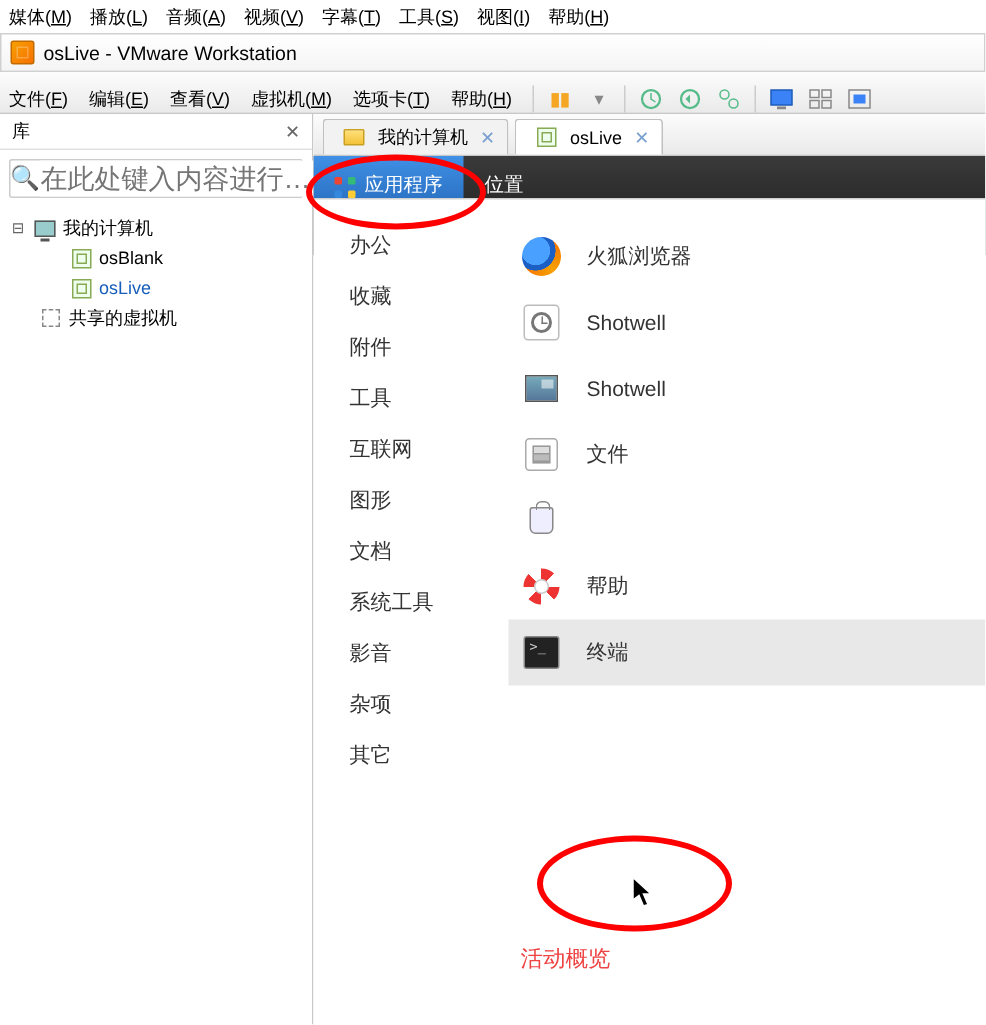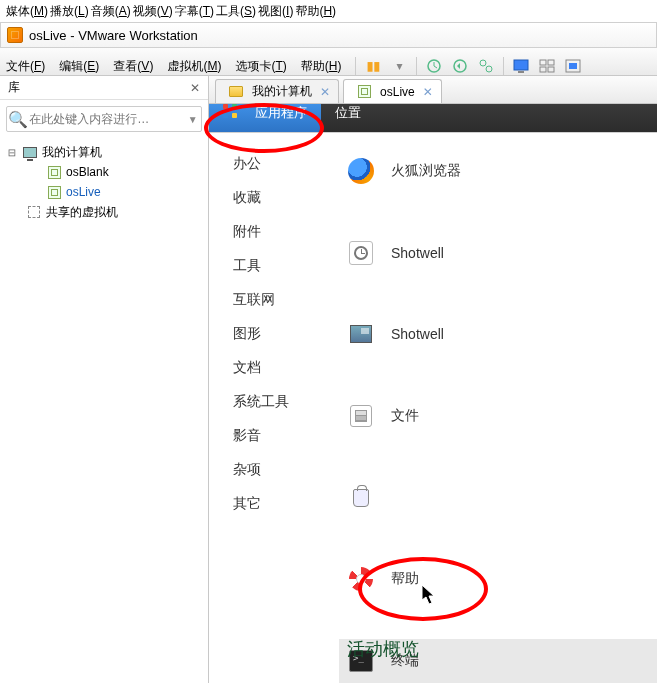--- a/index.html
+++ b/index.html
@@ -1,74 +1,74 @@
 <!DOCTYPE html>
 <html><head>
 <meta charset="utf-8">
 <style>
   * { box-sizing: border-box; margin: 0; padding: 0; font-family: "Microsoft YaHei", "SimSun", sans-serif; }
   body { width: 657px; height: 683px; background: #fff; overflow: hidden; position: relative; }
 
-  .host-menubar { height: 22px; display: flex; align-items: center; padding: 0 6px; font-size: 12px; gap: 2px; }
+  .host-menubar { height: 22px; display: flex; align-items: center; padding: 0 6px; font-size: 12px; gap: 12px; }
   .host-menubar span { cursor: default; }
   .mnemonic { text-decoration: underline; }
 
   .titlebar { height: 26px; background: linear-gradient(#fff,#f4f4f4); border: 1px solid #d0d0d0; display: flex; align-items: center; padding: 0 6px; font-size: 13px; }
   .titlebar .vm-logo { width: 16px; height: 16px; margin-right: 6px; display: inline-block; background: linear-gradient(135deg,#f7a000,#f77000); border: 1px solid #c26a00; border-radius: 2px; position: relative; }
   .titlebar .vm-logo::after { content: ""; position: absolute; inset: 3px; border: 1px solid #fff4; }
 
   .app-toolbar { height: 28px; background: linear-gradient(#fcfcfc,#eaeaea); border-bottom: 1px solid #c8c8c8; display: flex; align-items: flex-end; padding: 0 6px; font-size: 12px; }
   .app-toolbar .menu-item { margin-right: 14px; cursor: default; }
   .app-toolbar .tb-btns { display: flex; align-items: center; gap: 8px; margin-left: 8px; }
   .tb-icon { width: 18px; height: 18px; display: inline-flex; align-items: center; justify-content: center; }
   .tb-sep { width: 1px; height: 18px; background: #ccc; }
 
   .main-split { display: flex; height: calc(683px - 22px - 26px - 28px); }
   .sidebar { width: 209px; border-right: 1px solid #c8c8c8; display: flex; flex-direction: column; }
   .sidebar-header { display: flex; align-items: center; justify-content: space-between; border-bottom: 1px solid #e0e0e0; padding: 3px 8px; font-size: 12px; height: 24px; }
   .close-x { color: #666; cursor: pointer; }
   .searchbox { display: flex; align-items: center; border: 1px solid #ccc; margin: 6px; height: 26px; border-radius: 2px; }
   .searchbox .mag { width: 24px; text-align: center; color: #888; }
-  .searchbox input { border: none; flex: 1; outline: none; font-size: 12px; color: #888; height: 100%; }
+  .searchbox input { border: none; flex: 1; outline: none; font-size: 18px; color: #888; height: 100%; }
   .searchbox .dd { width: 18px; text-align: center; color: #888; font-size: 10px; }
 
   .tree { font-size: 12px; padding: 4px 6px; }
   .tree-row { display: flex; align-items: center; height: 20px; white-space: nowrap; }
   .twisty { width: 12px; display: inline-block; text-align: center; color: #666; font-size: 10px; }
   .node-icon { width: 16px; height: 16px; margin: 0 4px; display: inline-flex; align-items: center; justify-content: center; }
   .ind1 { padding-left: 16px; }
   .ind2 { padding-left: 36px; }
   .sel { color: #175fbb; }
 
   .content { flex: 1; position: relative; background: #fff; overflow: hidden; }
   .tabbar { height: 28px; background: linear-gradient(#fcfcfc,#eaeaea); border-bottom: 1px solid #c8c8c8; display: flex; align-items: flex-end; padding-left: 6px; gap: 4px; }
   .tab { display: flex; align-items: center; height: 24px; padding: 0 8px; background: #f2f2f2; border: 1px solid #c0c0c0; border-bottom: none; border-radius: 3px 3px 0 0; font-size: 12px; gap: 4px; }
   .tab.active { background: #fff; }
   .tab .tab-x { color: #7aa0d0; font-size: 12px; margin-left: 4px; }
 
   .top-panel-bar { height: 28px; background: linear-gradient(#3a3a3a,#2c2c2c); display: flex; align-items: center; font-size: 13px; position: relative; }
-  .panel-menu { height: 100%; display: flex; align-items: flex-start; padding: 0 14px; color: #fff; gap: 12px; }
+  .panel-menu { height: 100%; display: flex; align-items: flex-end; padding: 0 14px; color: #fff; }
   .panel-menu.active { background: linear-gradient(#3f90e6,#2d74c6); }
   .panel-menu .apps-icon { width: 14px; height: 14px; margin-right: 6px; display: inline-block; position: relative; }
   .apps-icon span { position: absolute; width: 5px; height: 5px; border-radius: 1px; }
   .apps-icon .a { background:#e43; top:0; left:0; }
   .apps-icon .b { background:#3b7; top:0; right:0; }
   .apps-icon .c { background:#38d; bottom:0; left:0; }
   .apps-icon .d { background:#fc3; bottom:0; right:0; }
 
   .guest-desktop { background: linear-gradient(#2a2f39,#1b2027); height: 38px; }
 
   .menu-popup { position: absolute; top: 56px; left: 0; right: 0; bottom: 0; background: #fff; display: flex; border-top: 1px solid #d0d0d0; }
   .categories { width: 130px; padding: 22px 0 0 24px; display: flex; flex-direction: column; gap: 16px; font-size: 14px; color: #333; }
   .categories .cat { cursor: default; }
-  .applist { flex: 1; padding: 16px 0 0 0; display: flex; flex-direction: column; position: relative; gap: 38px; }
+  .applist { flex: 1; padding: 16px 0 0 0; display: flex; flex-direction: column; position: relative; }
   .app-row { display: flex; align-items: center; height: 44px; padding-left: 8px; gap: 16px; font-size: 14px; color: #333; }
   .app-row.hover { background: #e8e8e8; }
   .app-icon { width: 28px; height: 28px; display: inline-flex; align-items: center; justify-content: center; border-radius: 4px; }
-  .overview-label { position: absolute; bottom: 22px; left: 8px; font-size: 18px; color: #14532d; }
+  .overview-label { position: absolute; bottom: 34px; left: 8px; font-size: 15px; color: #ef4444; }
 
   .annot-ellipse { position: absolute; border: 4px solid #f00; border-radius: 50%; pointer-events: none; }
   .annot1 { top: 103px; left: 204px; width: 120px; height: 50px; }
   .annot2 { top: 557px; left: 358px; width: 130px; height: 64px; }
   .cursor-arrow { position: absolute; top: 585px; left: 422px; width: 14px; height: 20px; pointer-events: none; }
 
   
   .mon { width:14px; height:11px; border:1px solid #555; background:#9cc; position:relative; }
   .mon::after { content:""; position:absolute; width:6px; height:2px; background:#555; bottom:-4px; left:3px; }
   .vmic { width:13px; height:13px; border:1px solid #8a5; background:#efe; position:relative; }

